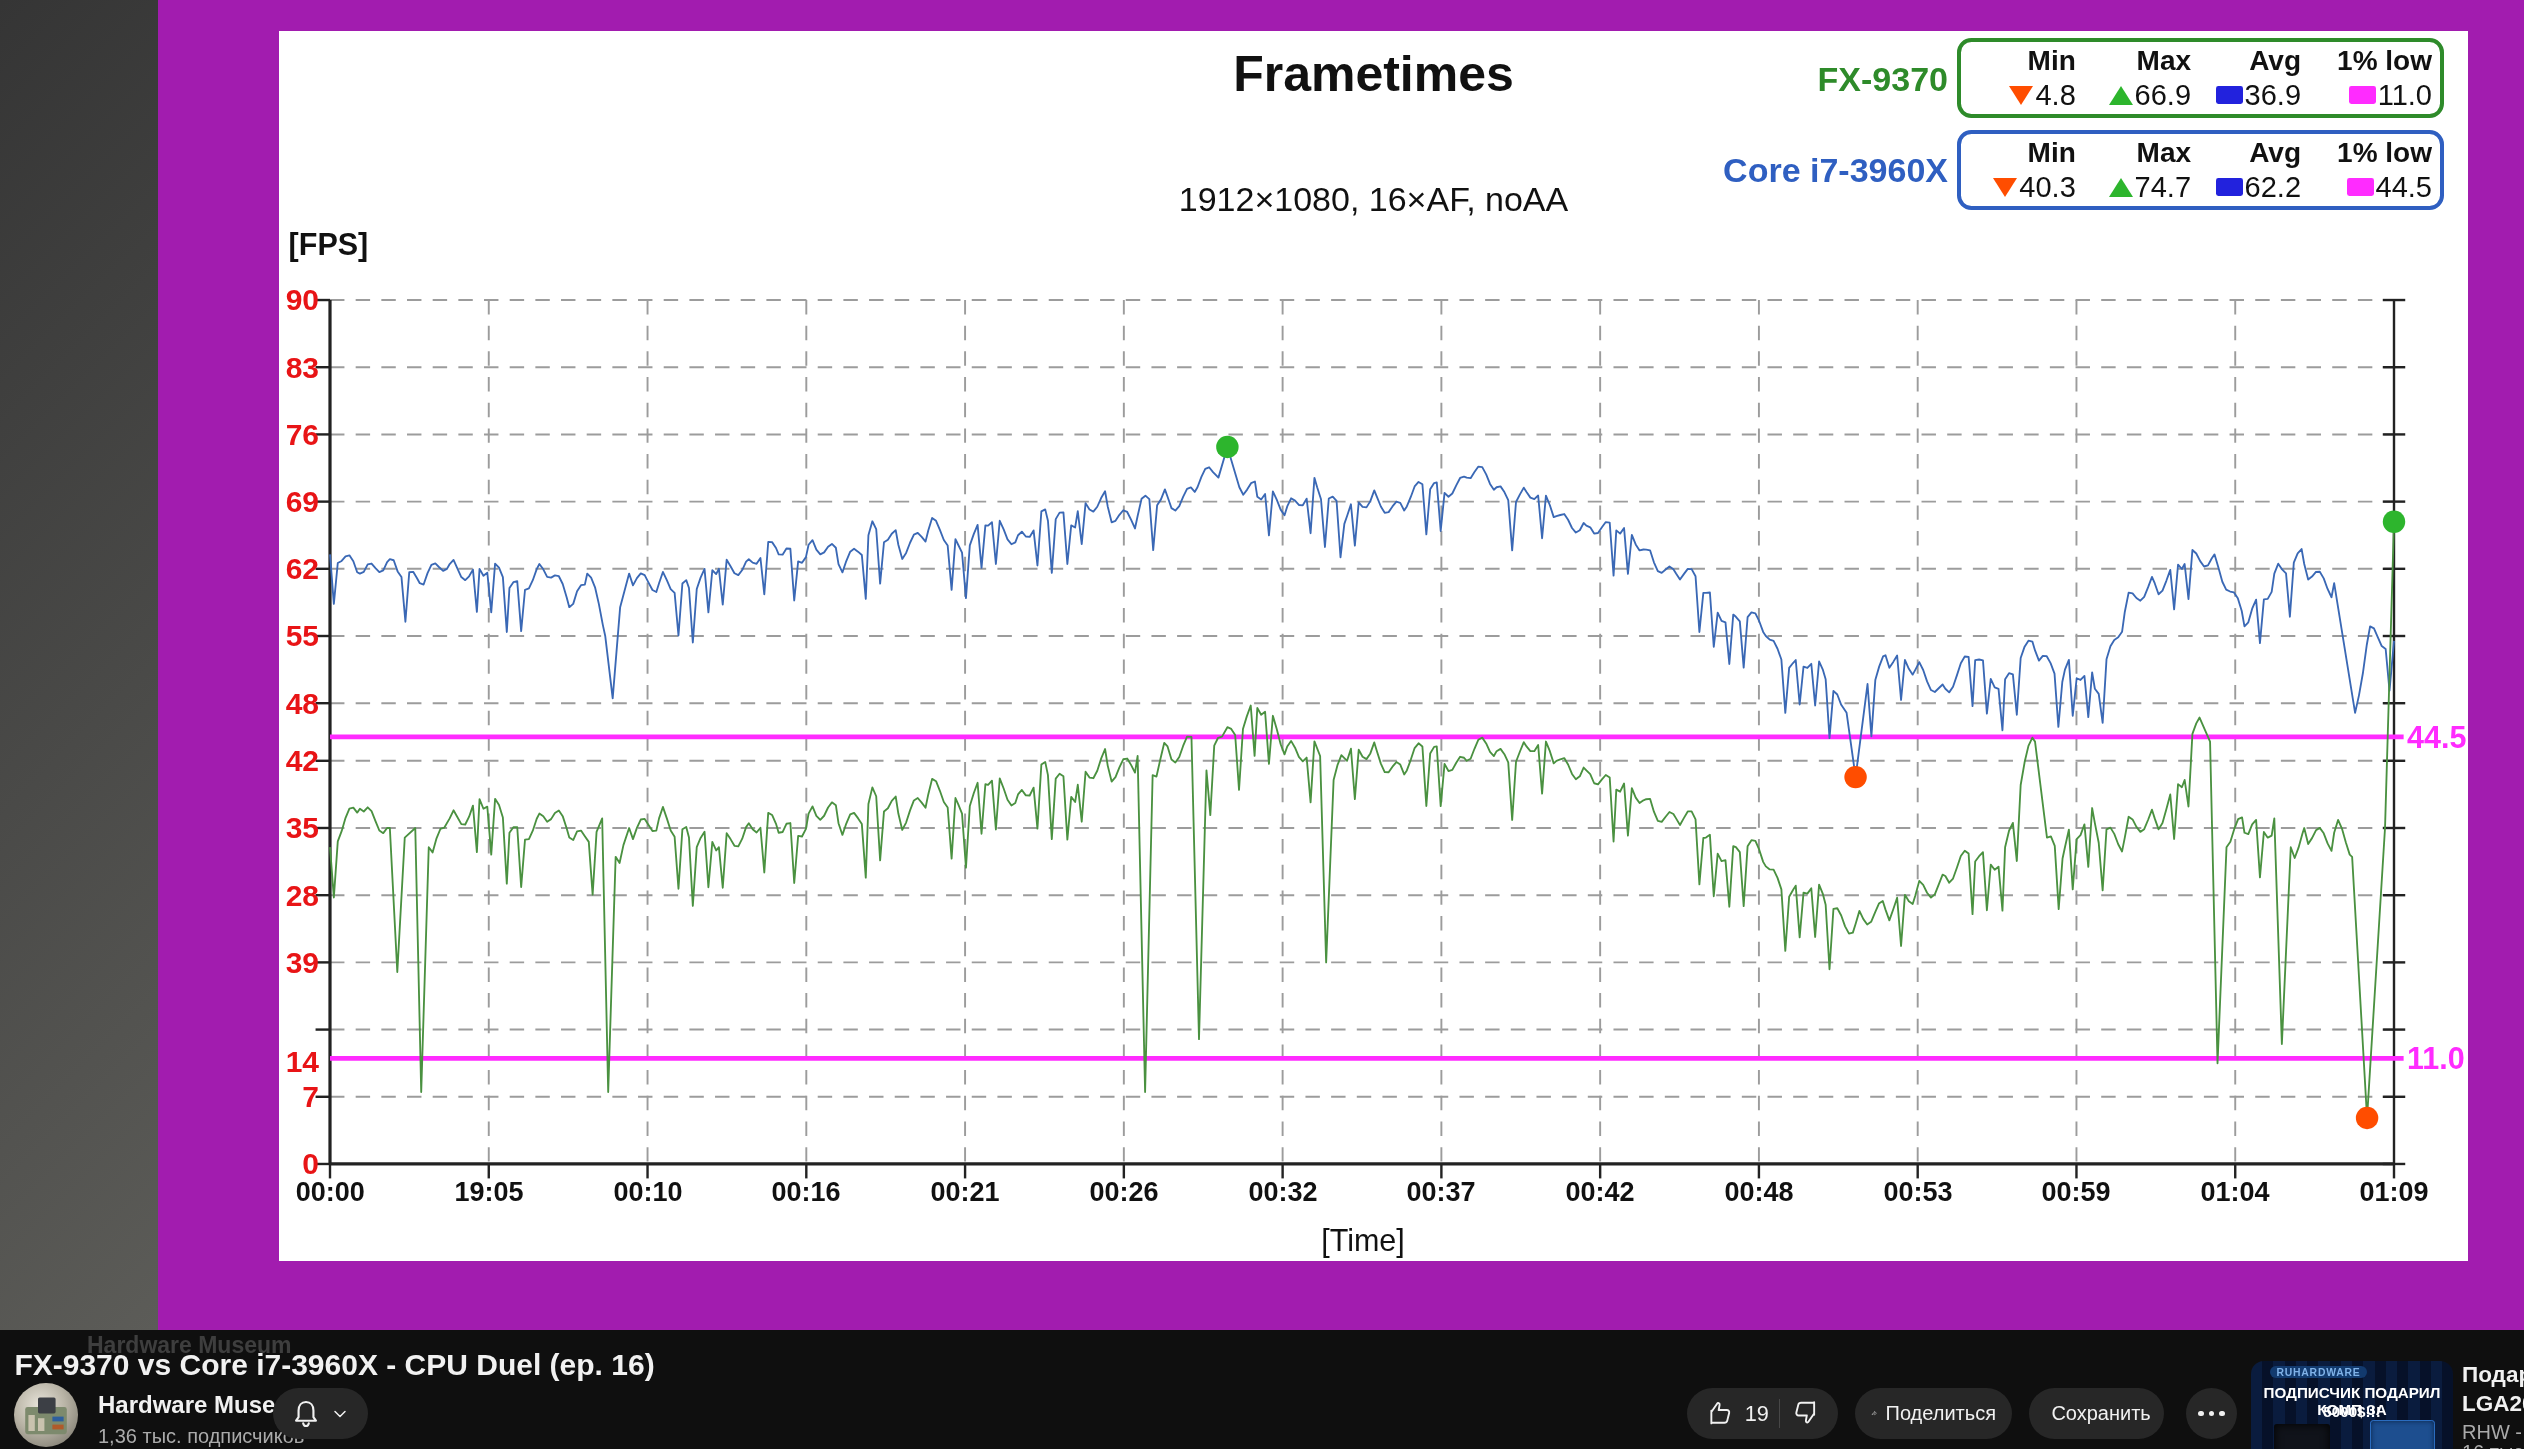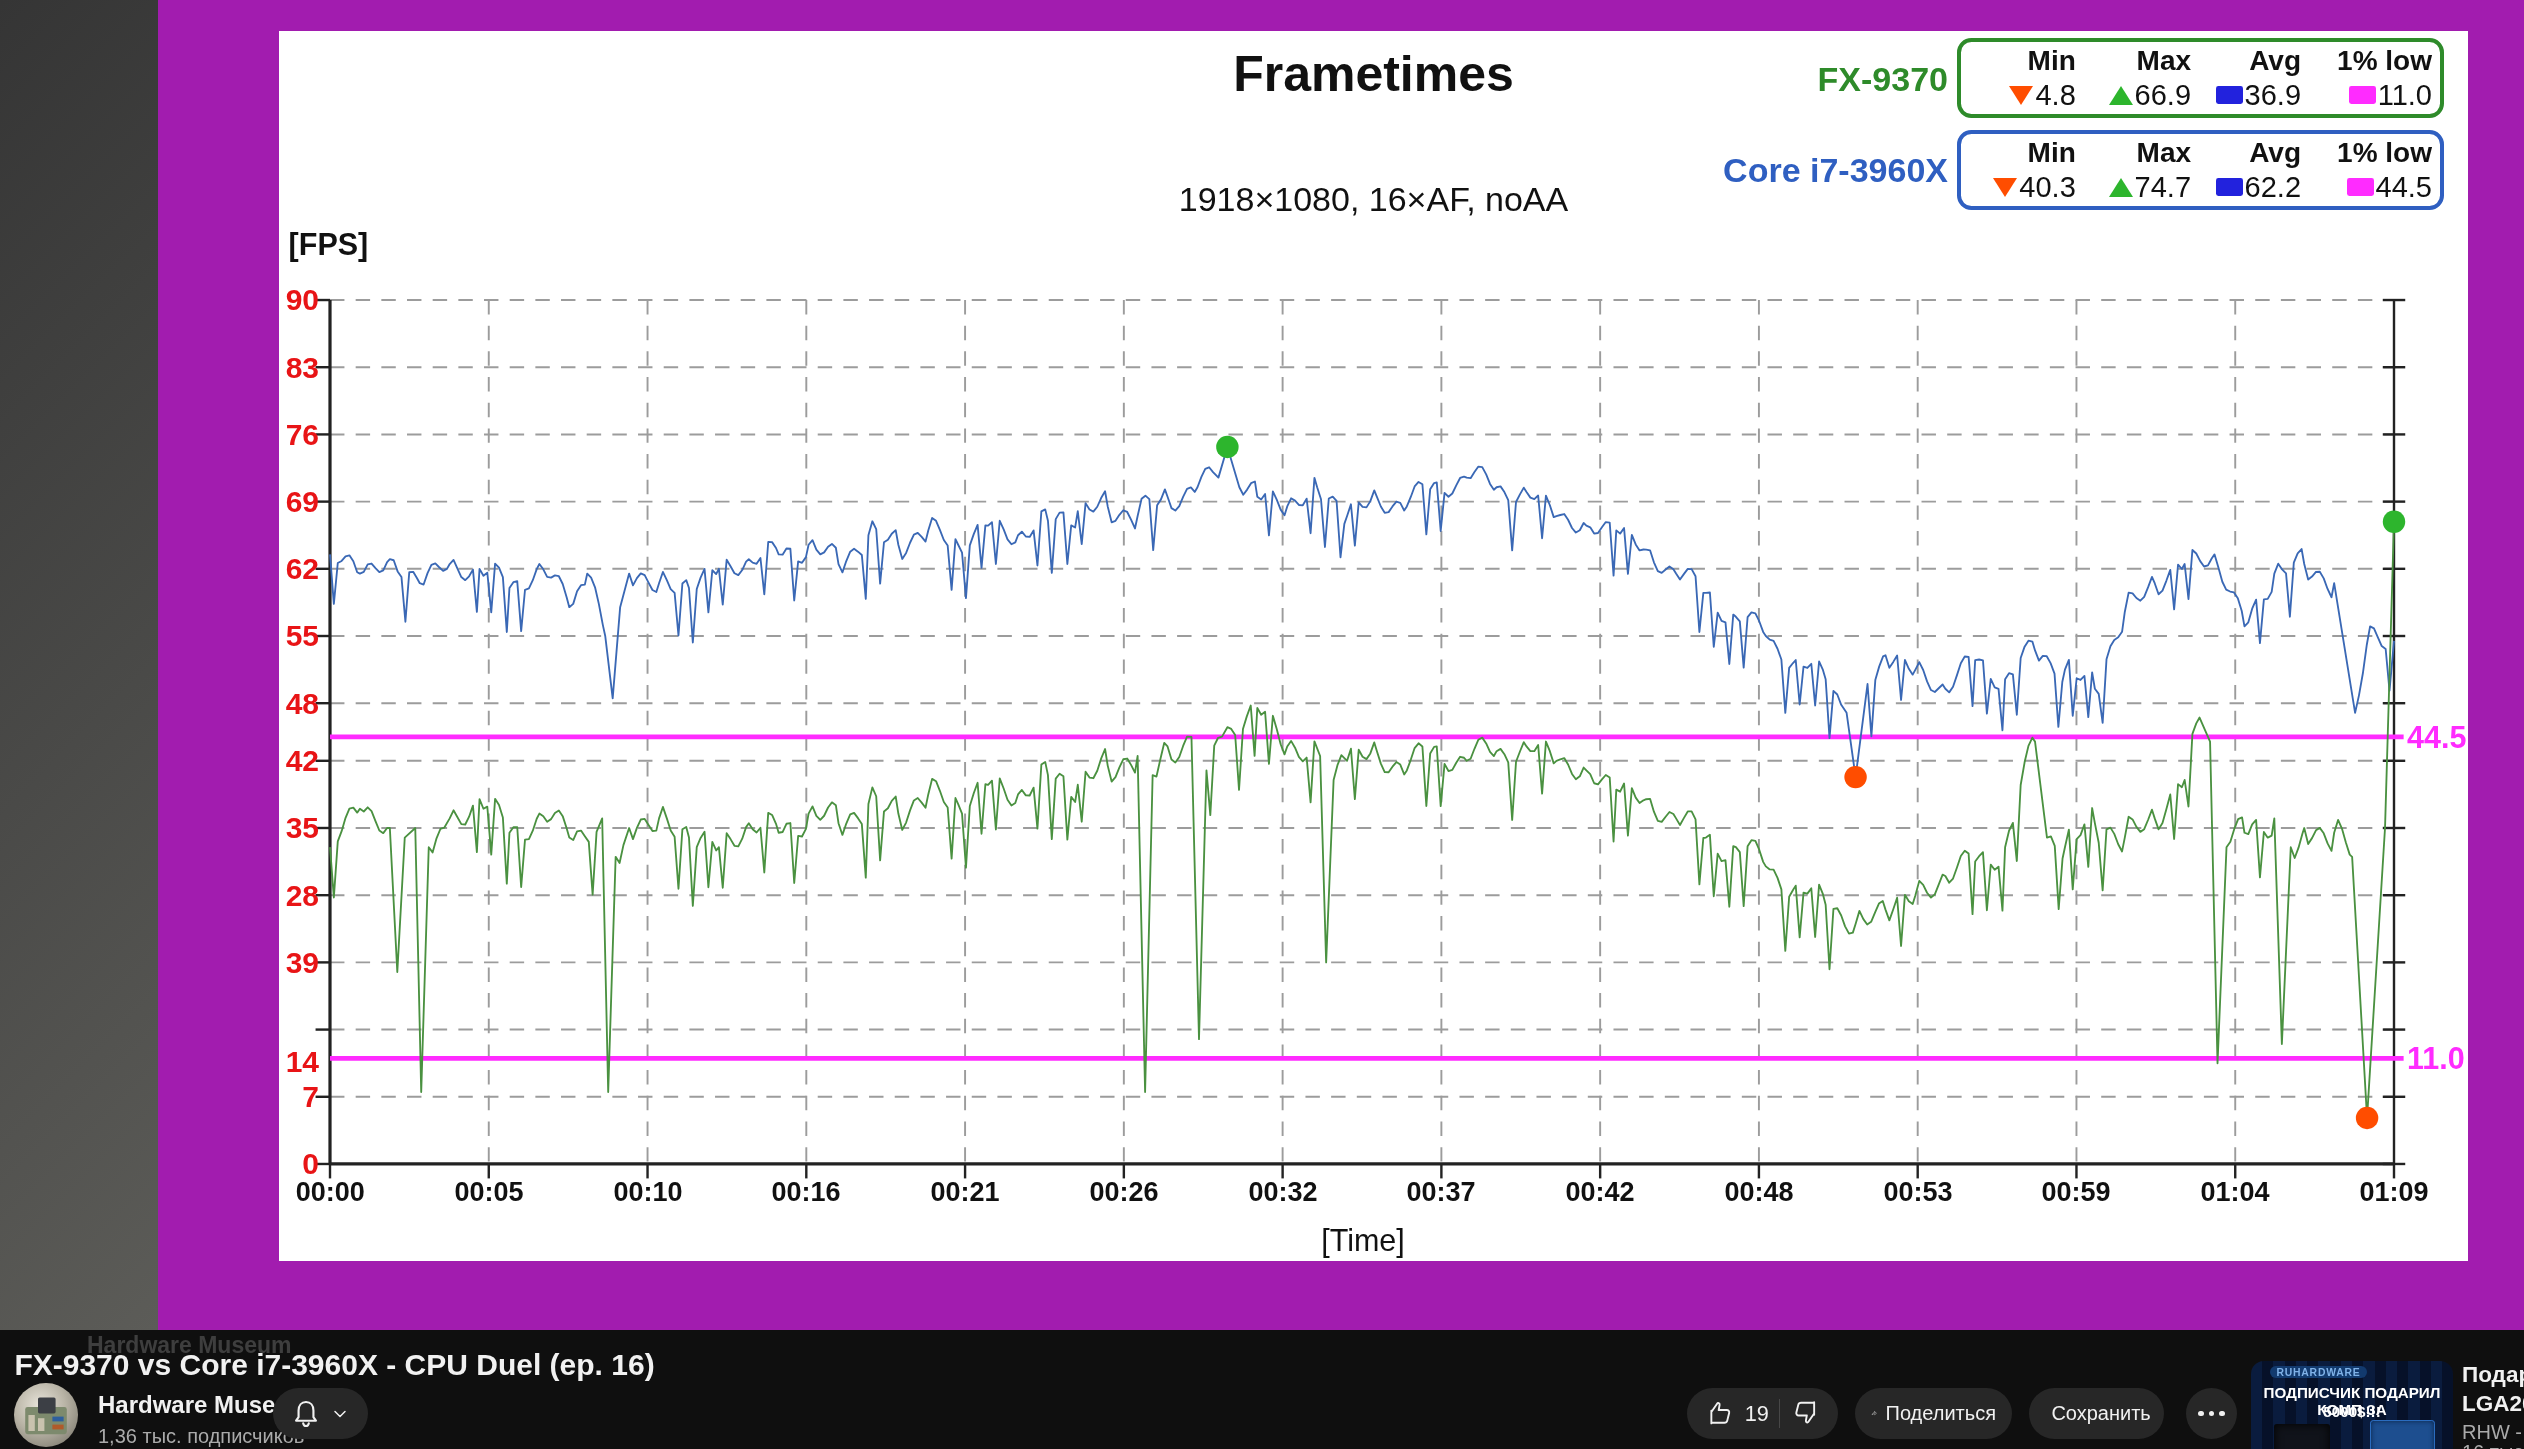--- a/index.html
+++ b/index.html
@@ -79,21 +79,21 @@
   .icon-stroke{stroke:#f1f1f1;stroke-width:3;fill:none;stroke-linejoin:round;stroke-linecap:round;}
 </style>
 </head>
 <body>
 
 <div id="left-strip" class="abs"></div>
 
 <div id="video-area" class="abs">
   <div id="chart-card" class="abs" style="position:absolute;">
     <div id="chart-title" class="abs c-title">Frametimes</div>
-    <div id="chart-settings" class="abs c-title">1918×1080, 16×AF, noAA</div>
+    <div id="chart-settings" class="abs c-title">1912×1080, 16×AF, noAA</div>
     <div id="fps-label" class="abs">[FPS]</div>
 
     <div id="legend-name-fx" class="abs legend-name">FX-9370</div>
     <div id="stat-box-fx" class="abs stat-box">
       <div class="stat-col">
         <span class="stat-head">Min</span>
         <span class="stat-val">
             <span class="g-tri-down"></span>
             <span>4.8</span>
           </span>
@@ -242,21 +242,21 @@
       <div class="ylab" style="left: -27px; top: 589px;">55</div>
       <div class="ylab" style="left: -27px; top: 657px;">48</div>
       <div class="ylab" style="left: -27px; top: 714px;">42</div>
       <div class="ylab" style="left: -27px; top: 781px;">35</div>
       <div class="ylab" style="left: -27px; top: 849px;">28</div>
       <div class="ylab" style="left: -27px; top: 916px;">39</div>
       <div class="ylab" style="left: -27px; top: 983px; margin-top: 32px;">14</div>
       <div class="ylab" style="left: -27px; top: 1050px;">7</div>
       <div class="ylab" style="left: -27px; top: 1117px;">0</div>
       <div class="xlab" style="left: -8.8px; top: 1146px;">00:00</div>
-      <div class="xlab" style="left: 150px; top: 1146px;">00:05</div>
+      <div class="xlab" style="left: 150px; top: 1146px;">19:05</div>
       <div class="xlab" style="left: 309px; top: 1146px;">00:10</div>
       <div class="xlab" style="left: 467px; top: 1146px;">00:16</div>
       <div class="xlab" style="left: 626px; top: 1146px;">00:21</div>
       <div class="xlab" style="left: 785px; top: 1146px;">00:26</div>
       <div class="xlab" style="left: 944px; top: 1146px;">00:32</div>
       <div class="xlab" style="left: 1102px; top: 1146px;">00:37</div>
       <div class="xlab" style="left: 1261px; top: 1146px;">00:42</div>
       <div class="xlab" style="left: 1420px; top: 1146px;">00:48</div>
       <div class="xlab" style="left: 1579px; top: 1146px;">00:53</div>
       <div class="xlab" style="left: 1737px; top: 1146px;">00:59</div>

